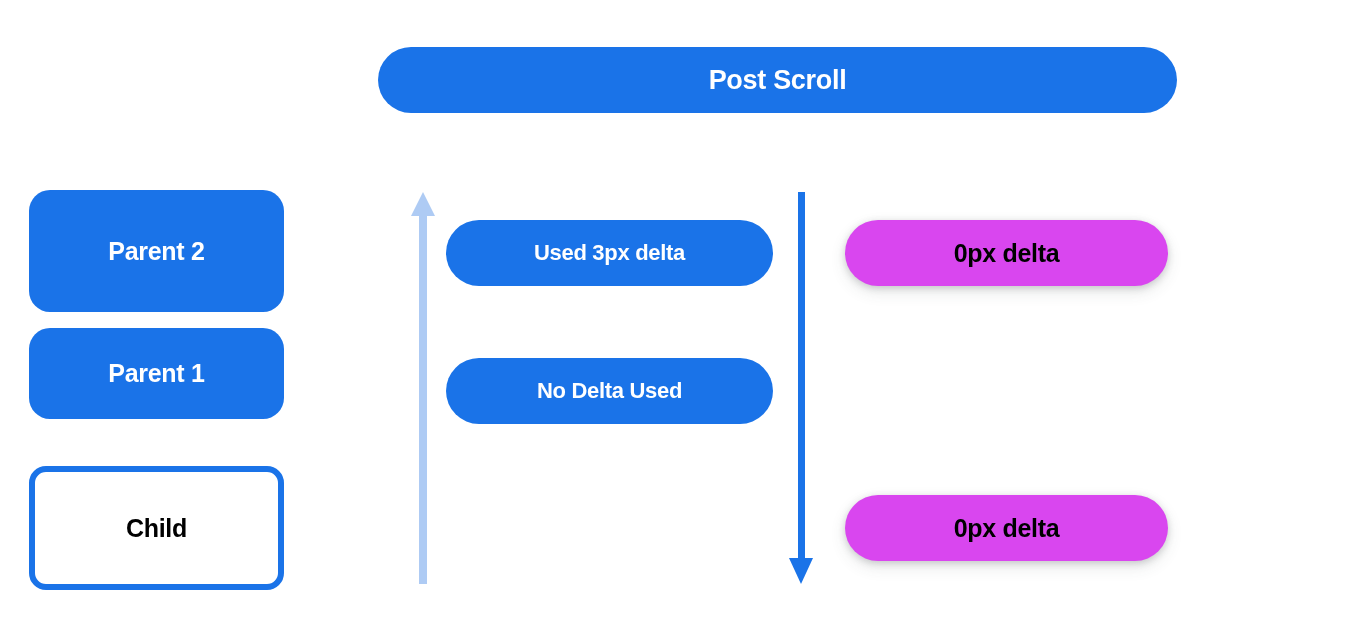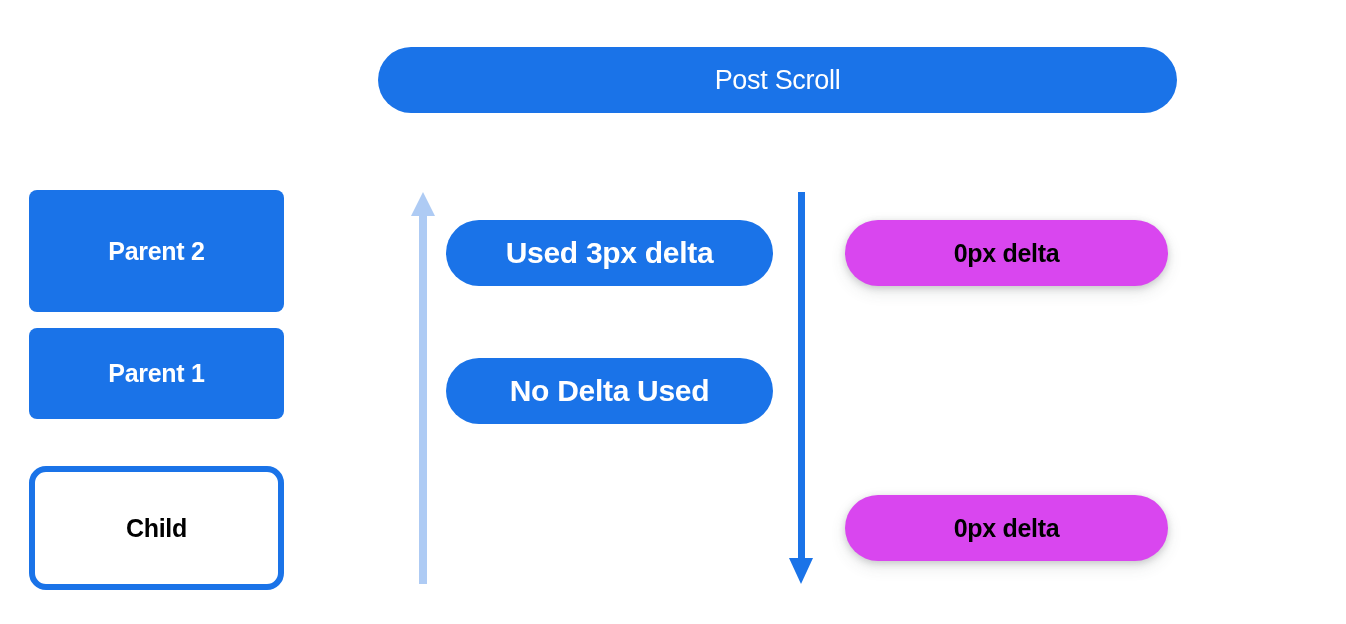--- a/index.html
+++ b/index.html
@@ -25,30 +25,30 @@
     top: 47px;
     width: 799px;
     height: 66px;
     background: #1a73e8;
     border-radius: 33px;
     display: flex;
     align-items: center;
     justify-content: center;
     color: #ffffff;
     font-size: 27px;
-    font-weight: normal;
+    font-weight: bold;
     letter-spacing: -0.3px;
   }
 
   
   .stack-box {
     position: absolute;
     left: 29px;
     width: 255px;
-    border-radius: 8px;
+    border-radius: 21px;
     display: flex;
     align-items: center;
     justify-content: center;
     font-size: 25px;
     font-weight: bold;
     letter-spacing: -0.3px;
     box-sizing: border-box;
   }
   .stack-box.filled {
     background: #1a73e8;
@@ -86,21 +86,21 @@
     position: absolute;
     left: 446px;
     width: 327px;
     height: 66px;
     background: #1a73e8;
     border-radius: 33px;
     display: flex;
     align-items: center;
     justify-content: center;
     color: #ffffff;
-    font-size: 30px;
+    font-size: 22px;
     font-weight: bold;
     letter-spacing: -0.3px;
   }
   #pill-used-delta   { top: 220px; }
   #pill-no-delta     { top: 358px; }
 
   
   .pill-white {
     position: absolute;
     left: 845px;

